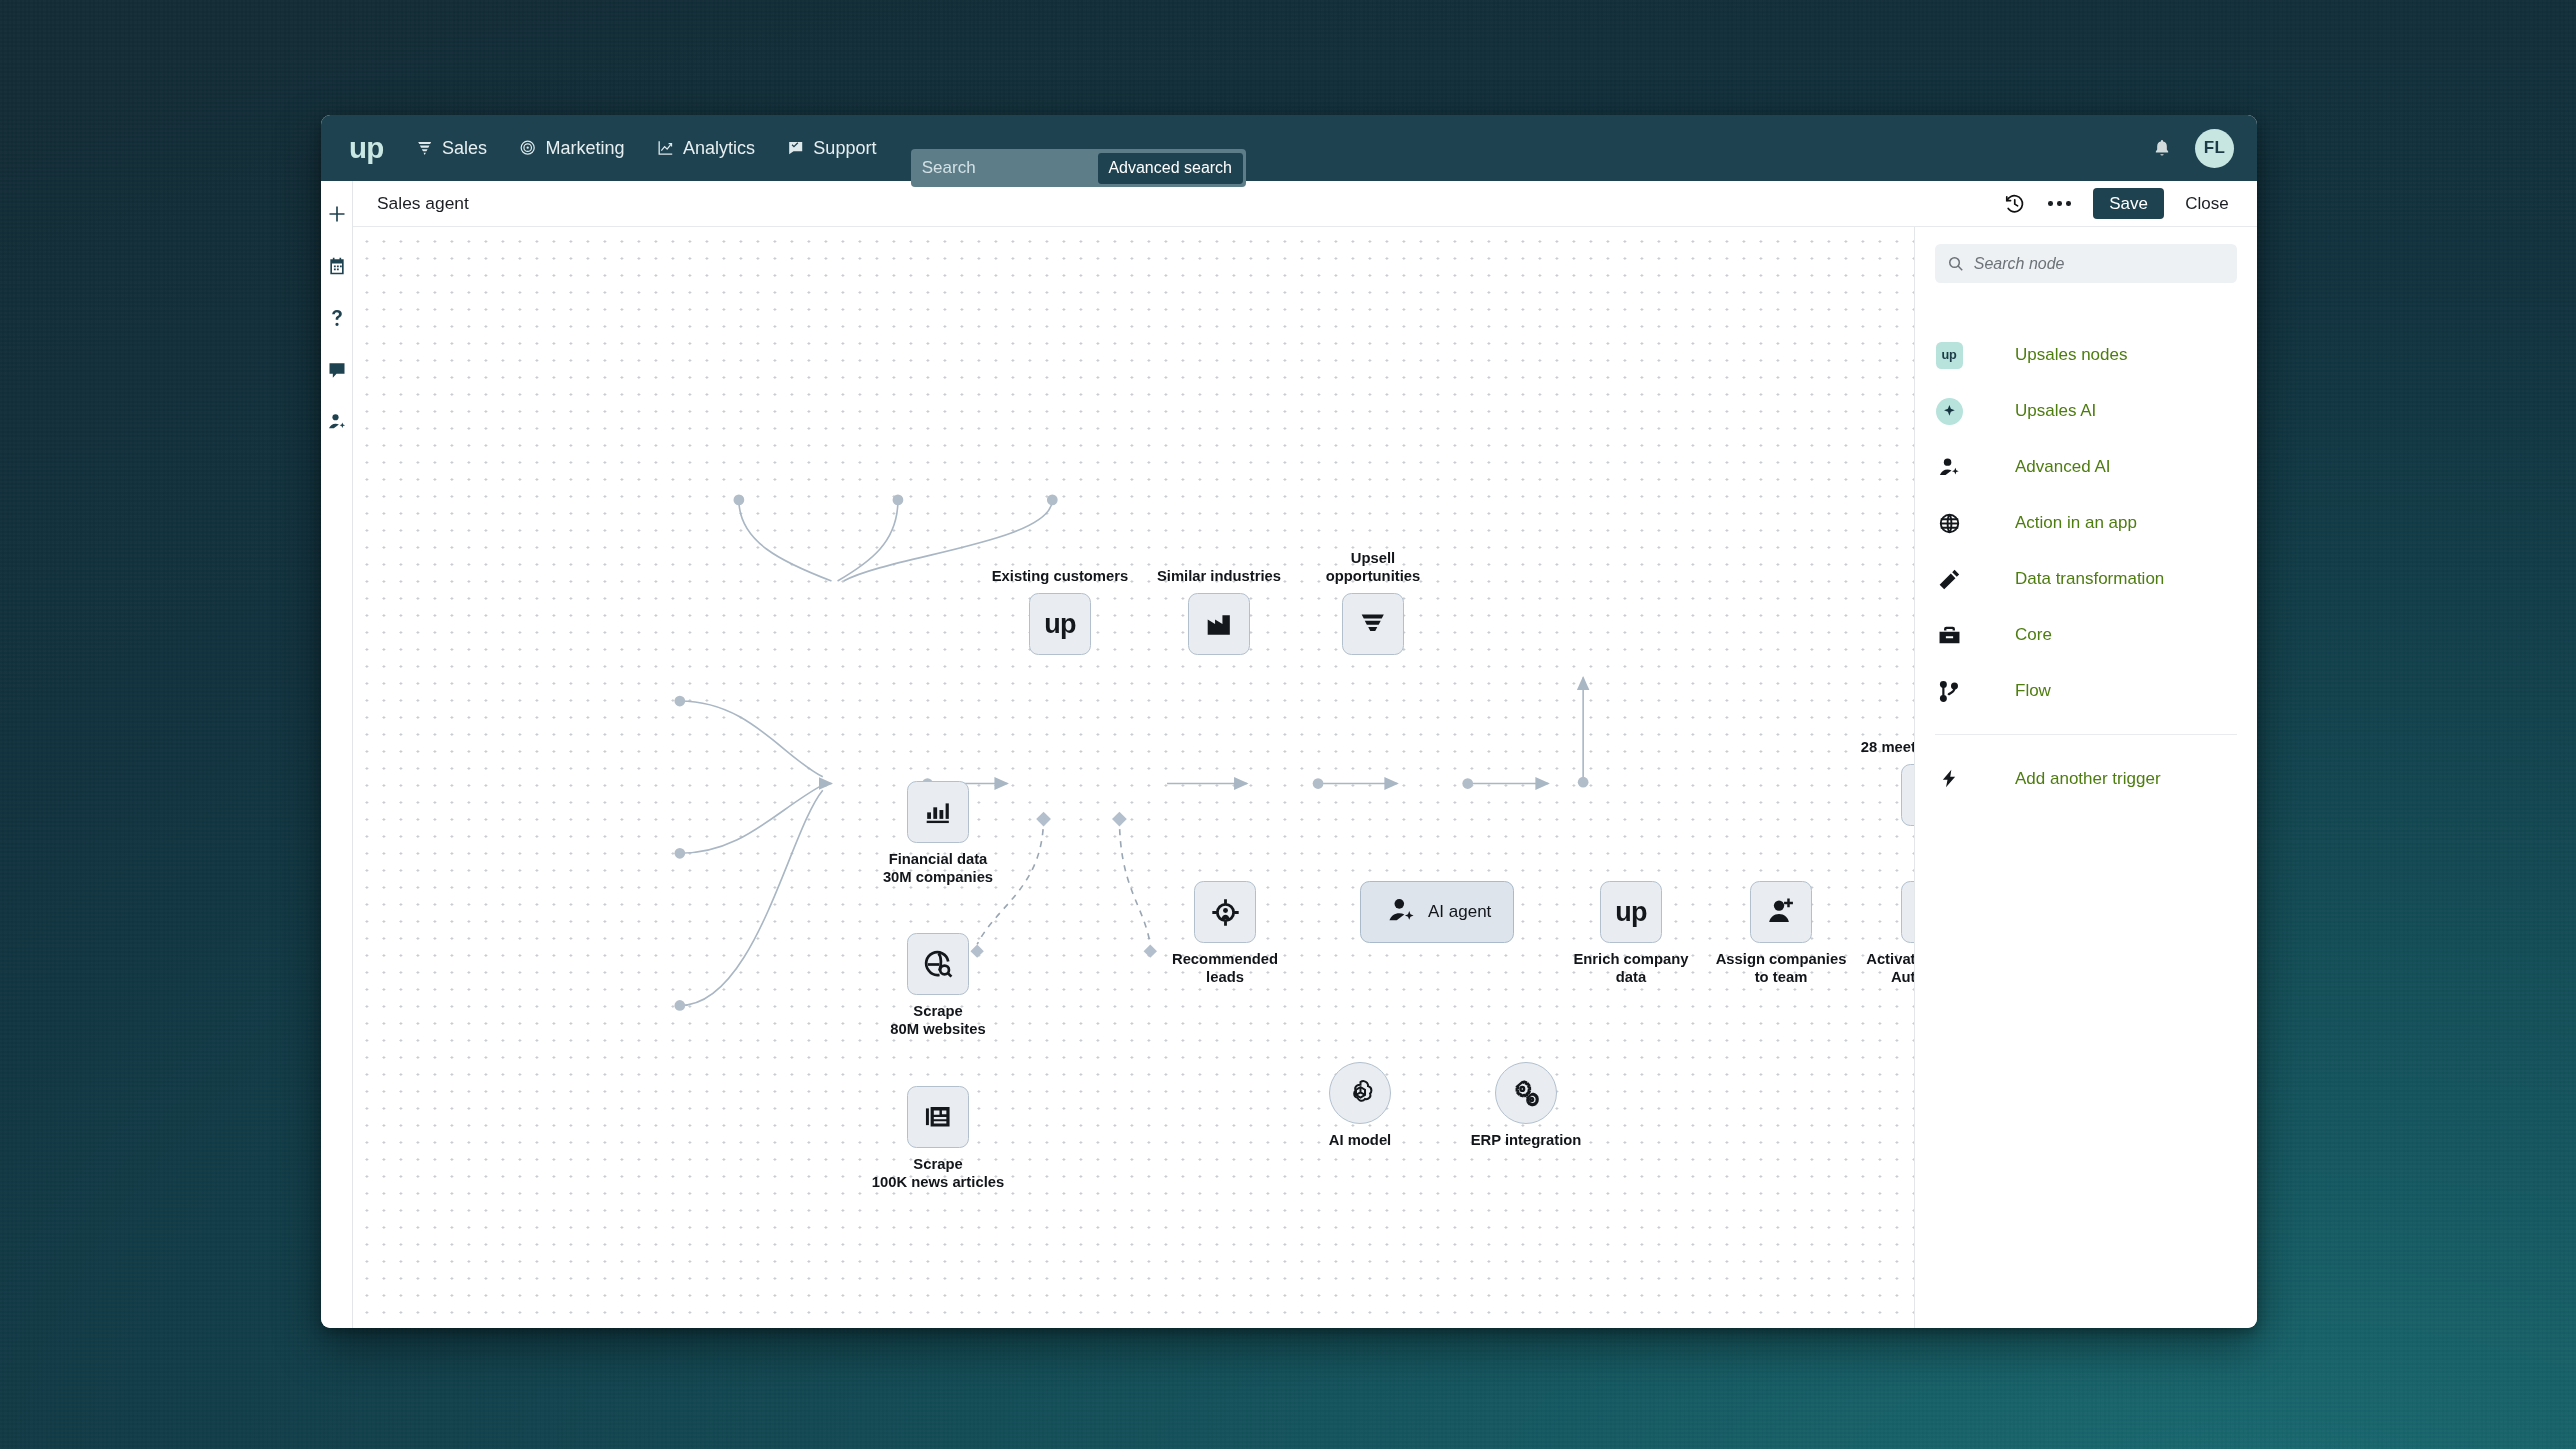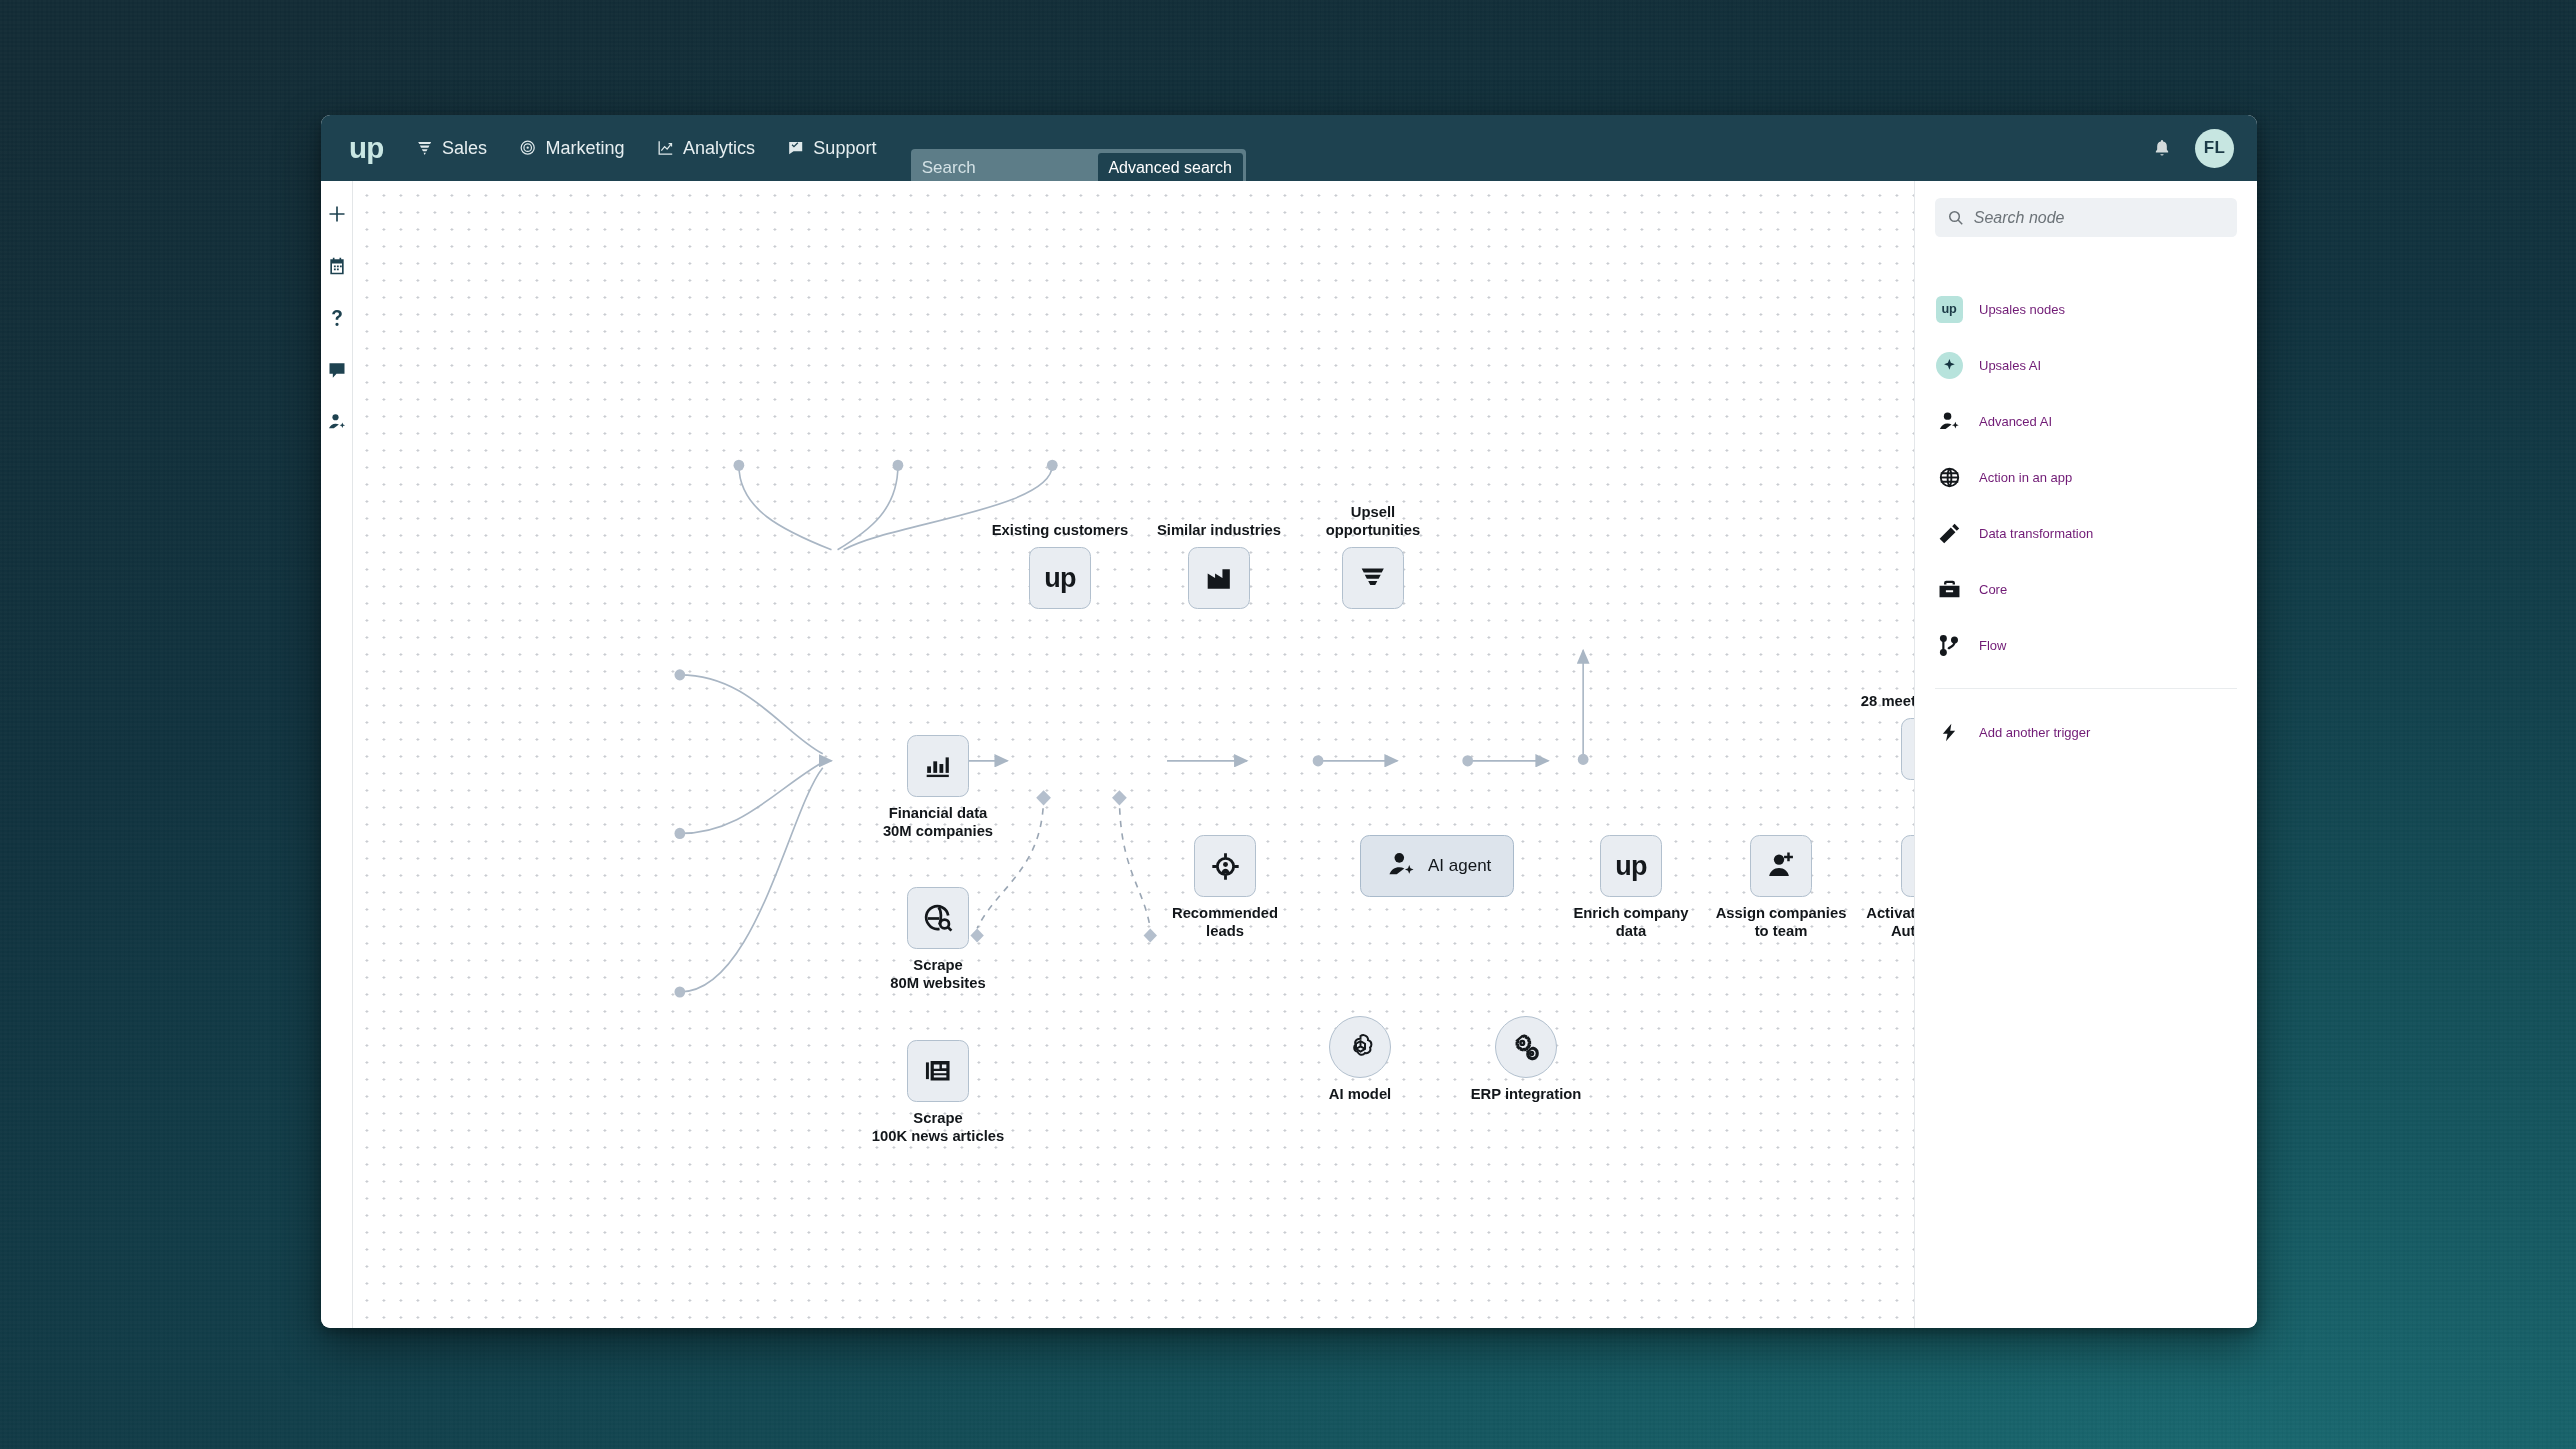--- a/index.html
+++ b/index.html
@@ -186,21 +186,21 @@
   .node-search .ph { color: #6c7378; font-size: 16px; font-style: italic; }
 
   .rlist { display: flex; flex-direction: column; }
   .ritem {
     display: flex; align-items: center; gap: 16px;
     height: 56px; cursor: pointer;
   }
   .ritem .ric { width: 28px; flex: 0 0 28px; height: 28px;
     display: flex; align-items: center; justify-content: center; }
   .ritem .ric svg { display: block; }
-  .ritem .rlbl { font-size: 13px; color: #701a75; }
+  .ritem .rlbl { font-size: 17px; color: #4d7c0f; margin-left: 36px; }
   .badge-up {
     width: 27px; height: 27px; border-radius: 5.4px;
     background: #b7e3dc; color: #1c3b47;
     display: flex; align-items: center; justify-content: center;
     font-size: 12.7px; font-weight: 700; letter-spacing: -0.3px;
   }
   .badge-spark {
     width: 27px; height: 27px; border-radius: 50%;
     background: #b7e3dc;
     display: flex; align-items: center; justify-content: center;
@@ -299,20 +299,39 @@
         <svg viewBox="0 0 24 24">
             <circle cx="10.2" cy="6.3" r="3.7"></circle>
             <path d="M2.4 19.6c1.4-3.5 4.3-5.5 7.8-5.5 1.5 0 2.9.35 4.05 1l-6.1 4.5H2.4z"></path>
             <path d="M18.4 12.5l.95 2.35 2.35.95-2.35.95-.95 2.35-.95-2.35-2.35-.95 2.35-.95.95-2.35z"></path>
           </svg>
       </div>
     </div>
 
     <div class="main-col">
 
+      <div class="subbar">
+        <div class="page-title">Sales agent</div>
+        <div class="subbar-right">
+          <div class="hist-ic">
+            <svg viewBox="0 0 24 24" fill="none" stroke="#111" stroke-width="1.9" stroke-linecap="round">
+                <path d="M3.4 8.3A9 9 0 1112 21a9 9 0 01-7.3-3.75"></path>
+                <path d="M3.1 4.2v4.2h4.2"></path>
+                <path d="M12 7.6v4.8l3.2 2"></path>
+              </svg>
+          </div>
+          <div class="dots">
+              <i></i>
+              <i></i>
+              <i></i>
+            </div>
+          <button class="save-btn">Save</button>
+          <button class="close-btn">Close</button>
+        </div>
+      </div>
 
       <div class="canvas-row">
 
         <div class="canvas">
 
           <svg class="edges" viewBox="0 0 2326 1642" preserveAspectRatio="none">
             <defs>
               <marker id="ah" markerWidth="9" markerHeight="8" refX="8" refY="4" orient="auto">
                 <path d="M0,0 L9,4 L0,8 z" fill="#a9b6c4"></path>
               </marker>

